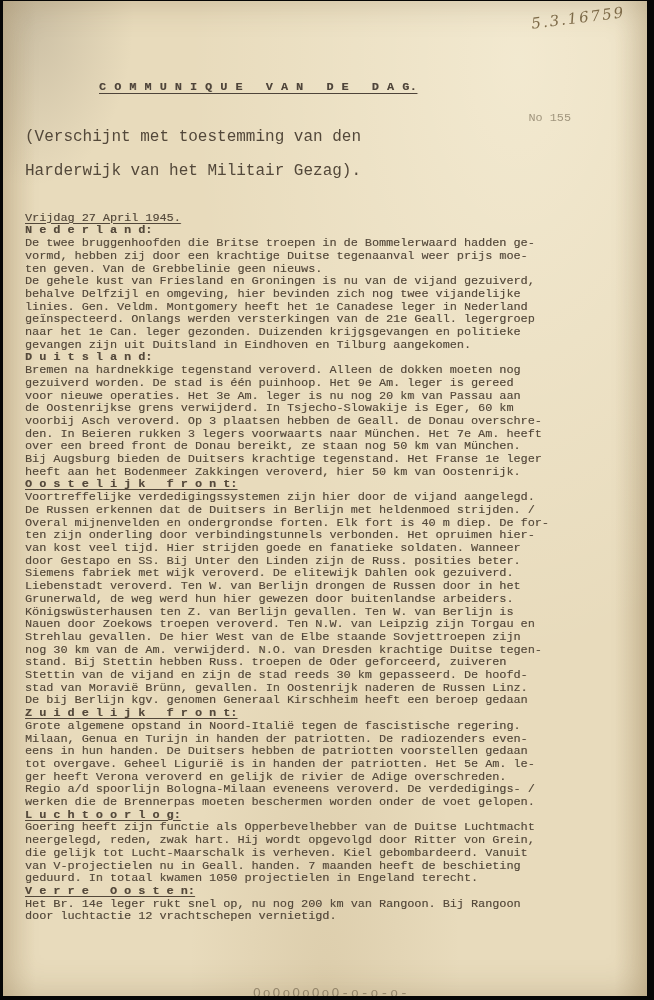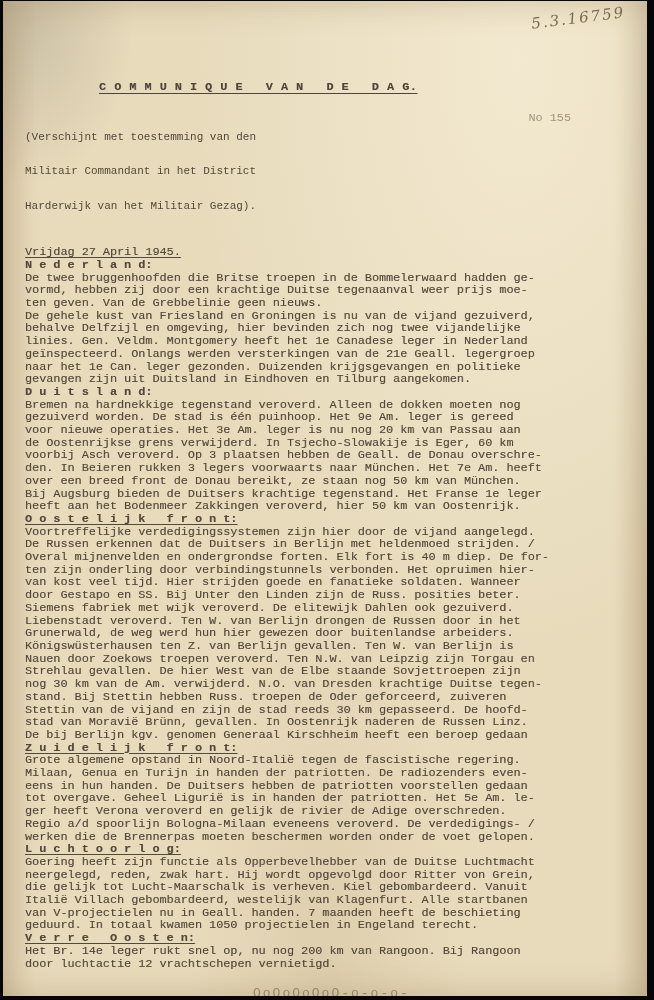--- a/index.html
+++ b/index.html
@@ -31,21 +31,21 @@
     margin:80px 0 0 96px;
     font-size:13px; font-weight:bold; letter-spacing:.5px;
     color:#4e443a; white-space:pre;
     text-decoration:underline; text-underline-offset:3px;
     text-shadow:.4px 0 0 rgba(78,68,58,.45);
   }
   .subtitle-row {
     display:flex; justify-content:space-between; align-items:flex-start;
     margin:15px 28px 0 22px;
   }
-  .subtitle { font-size:11px; line-height:11.5px; white-space:pre;text-align:right; }
+  .subtitle { font-size:16px; line-height:11.5px; white-space:pre;text-align:right; }
   .issue-no {
     font-size:11.8px; color:rgba(92,80,58,.55);
     text-underline-offset:2px;
     margin-top:2px; margin-right:48px;
   }
   .body-block { margin:11px 26px 0 22px; }
   .line {
     font-size:11.8px; line-height:12.7px; white-space:pre;
     text-shadow:.35px 0 0 rgba(83,72,58,.38);
   }
@@ -67,21 +67,20 @@
 <div class="scan">
   <div class="paper">
 
     <div class="archive-no">5.3.16759</div>
 
     <div class="title line">C O M M U N I Q U E   V A N   D E   D A G.</div>
 
     <div class="subtitle-row">
       <div class="subtitle">
         <div>(Verschijnt met toestemming van den</div>
-        <div>Militair Commandant in het District</div>
         <div>Harderwijk van het Militair Gezag).</div>
       </div>
       <div class="issue-no">No 155</div>
     </div>
 
     <div class="body-block">
       <div class="line date">Vrijdag 27 April 1945.</div>
 
         <div class="line subheader">N e d e r l a n d:</div>
         <div class="line text">De twee bruggenhoofden die Britse troepen in de Bommelerwaard hadden ge-</div>
@@ -126,21 +125,20 @@
         <div class="line text">Milaan, Genua en Turijn in handen der patriotten. De radiozenders even-</div>
         <div class="line text">eens in hun handen. De Duitsers hebben de patriotten voorstellen gedaan</div>
         <div class="line text">tot overgave. Geheel Ligurië is in handen der patriotten. Het 5e Am. le-</div>
         <div class="line text">ger heeft Verona veroverd en gelijk de rivier de Adige overschreden.</div>
         <div class="line text">Regio a/d spoorlijn Bologna-Milaan eveneens veroverd. De verdedigings- /</div>
         <div class="line text">werken die de Brennerpas moeten beschermen worden onder de voet gelopen.</div>
         <div class="line header">L u c h t o o r l o g:</div>
         <div class="line text">Goering heeft zijn functie als Opperbevelhebber van de Duitse Luchtmacht</div>
         <div class="line text">neergelegd, reden, zwak hart. Hij wordt opgevolgd door Ritter von Grein,</div>
         <div class="line text">die gelijk tot Lucht-Maarschalk is verheven. Kiel gebombardeerd. Vanuit</div>
-        <div class="line text">Italië Villach gebombardeerd, westelijk van Klagenfurt. Alle startbanen</div>
         <div class="line text">van V-projectielen nu in Geall. handen. 7 maanden heeft de beschieting</div>
         <div class="line text">geduurd. In totaal kwamen 1050 projectielen in Engeland terecht.</div>
         <div class="line header">V e r r e   O o s t e n:</div>
         <div class="line text">Het Br. 14e leger rukt snel op, nu nog 200 km van Rangoon. Bij Rangoon</div>
         <div class="line text">door luchtactie 12 vrachtschepen vernietigd.</div>
       </div>
 
     <div class="footer-divider">OoOoOoOoO-o-o-o-</div>
   </div>
 </div>

